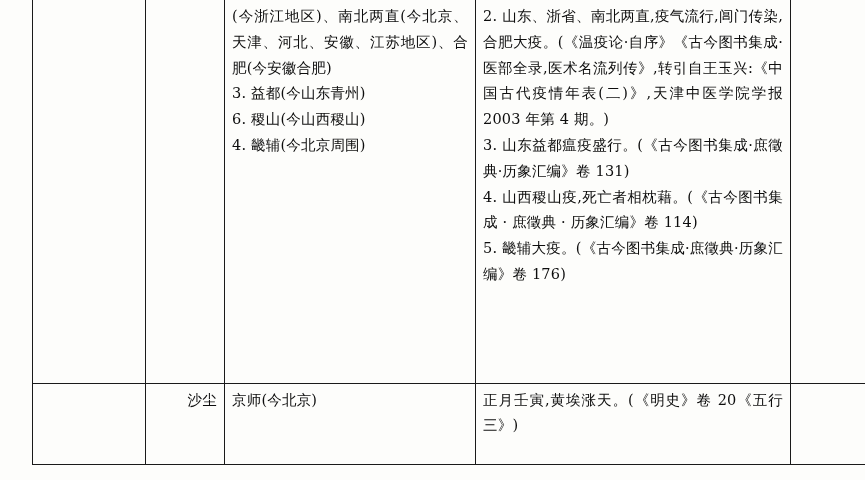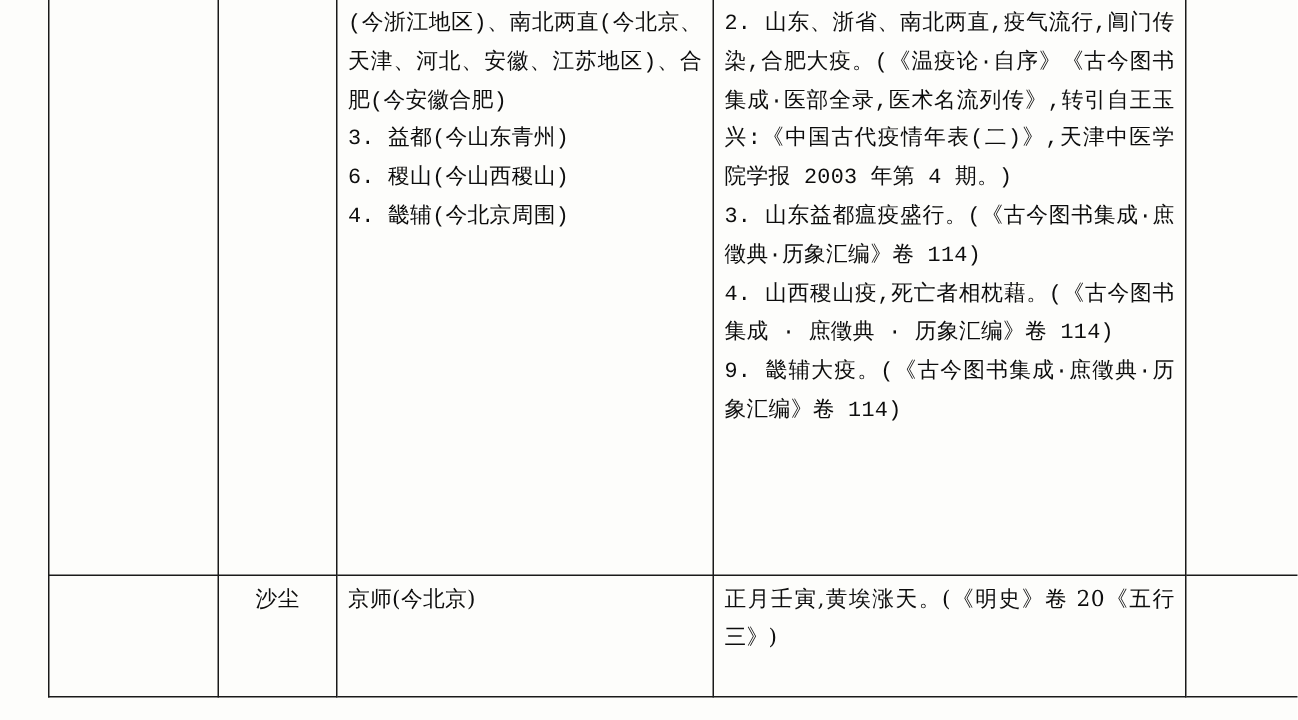--- a/index.html
+++ b/index.html
@@ -40,40 +40,40 @@
   }
   .col-a { width: 98px; }
   .col-b { width: 64px; }
   .col-c { width: 236px; }
   .col-d { width: 300px; }
   .col-e { width: 102px; }
 
   .cell-empty { padding: 0; }
 
   .cat-label {
-    text-align: center;
+    text-align: right;
     font-size: 14.5px;
     padding-top: 8px;
     padding-left: 9px;
     letter-spacing: 2px;
   }
 
   .place-list p,
   .desc-list p {
     margin: 0;
     text-align: justify;
     text-justify: inter-ideograph;
   }
   .desc-list p {
     line-height: 1.78;
   }
   .place-list p {
     line-height: 1.78;
   }
-  .row-top td { border-top: none; font-family: Liberation Mono, monospace; }
+  .row-top td { border-top: none; }
 
   
   .row-tail td {
     border-bottom: 1px solid #1a1a1a;
   }
 </style>
 </head>
 <body>
 
 <div class="page">
@@ -83,23 +83,23 @@
         <td class="col-a cell-empty"></td>
         <td class="col-b cat-label"></td>
         <td class="col-c place-list">
           <p>(今浙江地区)、南北两直(今北京、天津、河北、安徽、江苏地区)、合肥(今安徽合肥)</p>
           <p>3. 益都(今山东青州)</p>
           <p>6. 稷山(今山西稷山)</p>
           <p>4. 畿辅(今北京周围)</p>
         </td>
         <td class="col-d desc-list">
           <p>2. 山东、浙省、南北两直,疫气流行,阊门传染,合肥大疫。(《温疫论·自序》《古今图书集成·医部全录,医术名流列传》,转引自王玉兴:《中国古代疫情年表(二)》,天津中医学院学报 2003 年第 4 期。)</p>
-          <p>3. 山东益都瘟疫盛行。(《古今图书集成·庶徵典·历象汇编》卷 114)</p>
+          <p>3. 山东益都瘟疫盛行。(《古今图书集成·庶徵典·历象汇编》卷 131)</p>
           <p>4. 山西稷山疫,死亡者相枕藉。(《古今图书集成 · 庶徵典 · 历象汇编》卷 114)</p>
-          <p>9. 畿辅大疫。(《古今图书集成·庶徵典·历象汇编》卷 114)</p>
+          <p>5. 畿辅大疫。(《古今图书集成·庶徵典·历象汇编》卷 176)</p>
         </td>
         <td class="col-e cell-empty"></td>
       </tr>
       <tr class="row-tail">
         <td class="col-a cell-empty"></td>
         <td class="col-b cat-label">沙尘</td>
         <td class="col-c place-list">
           <p>京师(今北京)</p>
         </td>
         <td class="col-d desc-list">

